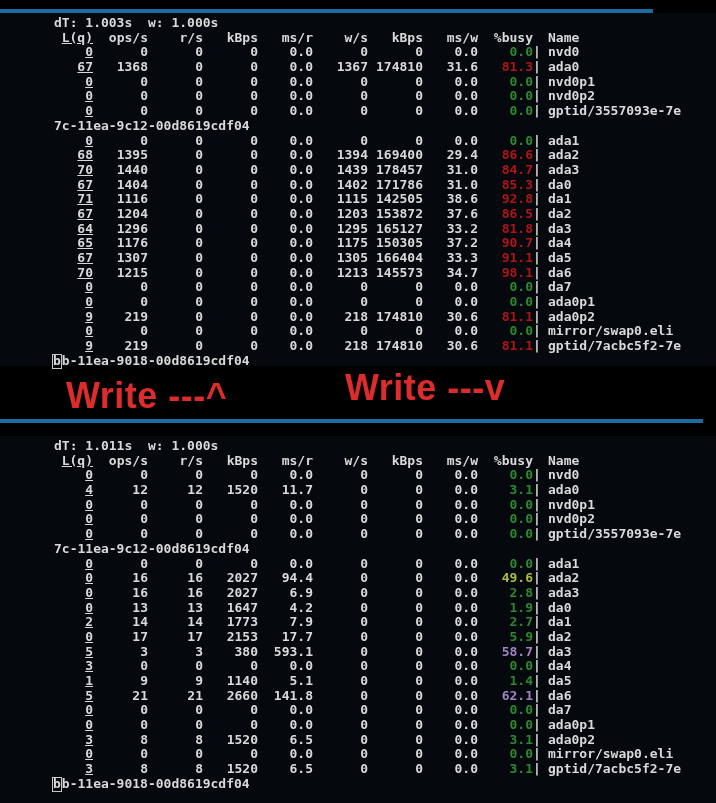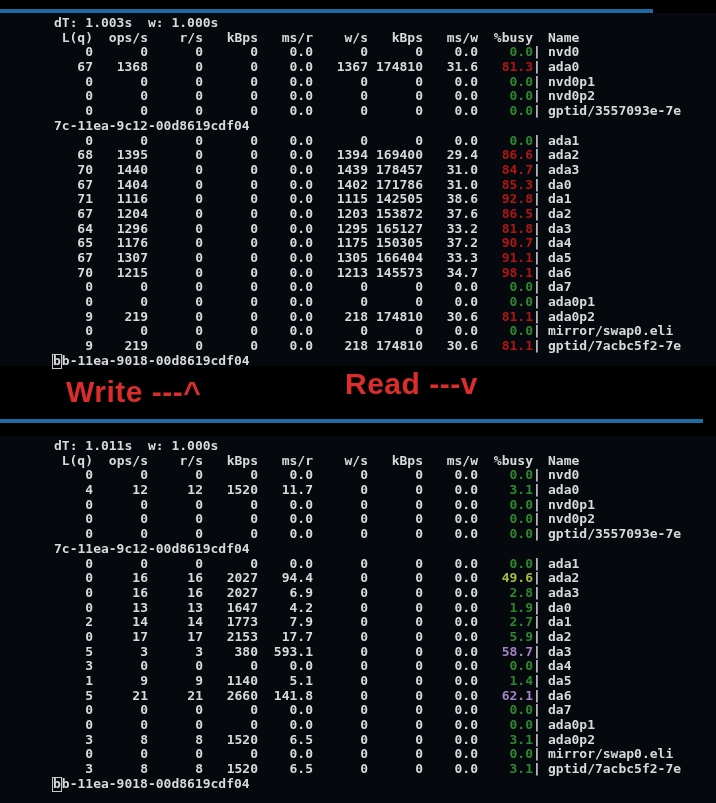--- a/index.html
+++ b/index.html
@@ -14,33 +14,33 @@
   .terminal{
     position:absolute;left:0;width:716px;
     padding:3px 0 0 6px;box-sizing:border-box;
     font-size:13px;font-weight:bold;line-height:14.7px;
     color:#d9d9d9;
   }
   #terminal-write{top:13px;height:353px;}
   #terminal-read{top:436px;height:368px;}
   .t-line{white-space:pre;height:14.7px;margin-left:48px;}
   .cell{display:inline-block;text-align:right;white-space:pre;vertical-align:top;}
-  .c-lq{width:39px;}
+  .c-lq{width:39px;text-decoration:underline;}
   .c-num{width:55px;}
   .c-pipe{display:inline-block;width:8px;text-align:left;}
   .c-name{display:inline-block;text-align:center;padding-left:7px;white-space:pre;}
   .cursor-box{
     display:inline-block;
     box-shadow:inset 0 0 0 1px #c8c8c8;
     margin-left:-2px;padding:0 1px;
   }
   .annotation{
     position:absolute;
     font-family:"Liberation Sans","DejaVu Sans",sans-serif;
-    font-size:30px;font-weight:bold;letter-spacing:0.5px;
+    font-size:36px;font-weight:bold;letter-spacing:0.5px;
     white-space:pre;
   }
   #annotation-write{left:66px;top:375px;}
   #annotation-read{left:345px;top:367px;}
 </style>
 </head>
 <body style="background: rgb(0, 0, 0);">
 
 <div id="bar-top" class="accent-bar" style="background: rgb(29, 107, 163);"></div>
 
@@ -65,21 +65,21 @@
     <div class="t-line"><span class="cell c-lq">70</span><span class="cell c-num">1215</span><span class="cell c-num">0</span><span class="cell c-num">0</span><span class="cell c-num">0.0</span><span class="cell c-num">1213</span><span class="cell c-num">145573</span><span class="cell c-num">34.7</span><span class="cell c-num" style="color: rgb(177, 21, 21);">98.1</span><span class="c-pipe">|</span><span class="c-name">da6</span></div>
     <div class="t-line"><span class="cell c-lq">0</span><span class="cell c-num">0</span><span class="cell c-num">0</span><span class="cell c-num">0</span><span class="cell c-num">0.0</span><span class="cell c-num">0</span><span class="cell c-num">0</span><span class="cell c-num">0.0</span><span class="cell c-num" style="color: rgb(44, 138, 44);">0.0</span><span class="c-pipe">|</span><span class="c-name">da7</span></div>
     <div class="t-line"><span class="cell c-lq">0</span><span class="cell c-num">0</span><span class="cell c-num">0</span><span class="cell c-num">0</span><span class="cell c-num">0.0</span><span class="cell c-num">0</span><span class="cell c-num">0</span><span class="cell c-num">0.0</span><span class="cell c-num" style="color: rgb(44, 138, 44);">0.0</span><span class="c-pipe">|</span><span class="c-name">ada0p1</span></div>
     <div class="t-line"><span class="cell c-lq">9</span><span class="cell c-num">219</span><span class="cell c-num">0</span><span class="cell c-num">0</span><span class="cell c-num">0.0</span><span class="cell c-num">218</span><span class="cell c-num">174810</span><span class="cell c-num">30.6</span><span class="cell c-num" style="color: rgb(177, 21, 21);">81.1</span><span class="c-pipe">|</span><span class="c-name">ada0p2</span></div>
     <div class="t-line"><span class="cell c-lq">0</span><span class="cell c-num">0</span><span class="cell c-num">0</span><span class="cell c-num">0</span><span class="cell c-num">0.0</span><span class="cell c-num">0</span><span class="cell c-num">0</span><span class="cell c-num">0.0</span><span class="cell c-num" style="color: rgb(44, 138, 44);">0.0</span><span class="c-pipe">|</span><span class="c-name">mirror/swap0.eli</span></div>
     <div class="t-line"><span class="cell c-lq">9</span><span class="cell c-num">219</span><span class="cell c-num">0</span><span class="cell c-num">0</span><span class="cell c-num">0.0</span><span class="cell c-num">218</span><span class="cell c-num">174810</span><span class="cell c-num">30.6</span><span class="cell c-num" style="color: rgb(177, 21, 21);">81.1</span><span class="c-pipe">|</span><span class="c-name">gptid/7acbc5f2-7e</span></div>
     <div class="t-line"><span class="cursor-box">b</span><span class="">b-11ea-9018-00d8619cdf04</span></div>
   </div>
 
 <div id="annotation-write" class="annotation" style="color: rgb(220, 44, 44);">Write ---^</div>
-<div id="annotation-read" class="annotation" style="color: rgb(220, 44, 44);">Read ---v</div>
+<div id="annotation-read" class="annotation" style="color: rgb(220, 44, 44);">Write ---v</div>
 
 <div id="bar-bottom" class="accent-bar" style="background: rgb(29, 107, 163);"></div>
 
 <div id="terminal-read" class="terminal" style="background: rgb(5, 9, 13);">
     <div class="t-line">dT: 1.011s  w: 1.000s</div>
     <div class="t-line"><span class="cell c-lq">L(q)</span><span class="cell c-num">ops/s</span><span class="cell c-num">r/s</span><span class="cell c-num">kBps</span><span class="cell c-num">ms/r</span><span class="cell c-num">w/s</span><span class="cell c-num">kBps</span><span class="cell c-num">ms/w</span><span class="cell c-num">%busy</span><span class="c-pipe"> </span><span class="c-name">Name</span></div>
     <div class="t-line"><span class="cell c-lq">0</span><span class="cell c-num">0</span><span class="cell c-num">0</span><span class="cell c-num">0</span><span class="cell c-num">0.0</span><span class="cell c-num">0</span><span class="cell c-num">0</span><span class="cell c-num">0.0</span><span class="cell c-num" style="color: rgb(44, 138, 44);">0.0</span><span class="c-pipe">|</span><span class="c-name">nvd0</span></div>
     <div class="t-line"><span class="cell c-lq">4</span><span class="cell c-num">12</span><span class="cell c-num">12</span><span class="cell c-num">1520</span><span class="cell c-num">11.7</span><span class="cell c-num">0</span><span class="cell c-num">0</span><span class="cell c-num">0.0</span><span class="cell c-num" style="color: rgb(44, 138, 44);">3.1</span><span class="c-pipe">|</span><span class="c-name">ada0</span></div>
     <div class="t-line"><span class="cell c-lq">0</span><span class="cell c-num">0</span><span class="cell c-num">0</span><span class="cell c-num">0</span><span class="cell c-num">0.0</span><span class="cell c-num">0</span><span class="cell c-num">0</span><span class="cell c-num">0.0</span><span class="cell c-num" style="color: rgb(44, 138, 44);">0.0</span><span class="c-pipe">|</span><span class="c-name">nvd0p1</span></div>
     <div class="t-line"><span class="cell c-lq">0</span><span class="cell c-num">0</span><span class="cell c-num">0</span><span class="cell c-num">0</span><span class="cell c-num">0.0</span><span class="cell c-num">0</span><span class="cell c-num">0</span><span class="cell c-num">0.0</span><span class="cell c-num" style="color: rgb(44, 138, 44);">0.0</span><span class="c-pipe">|</span><span class="c-name">nvd0p2</span></div>

